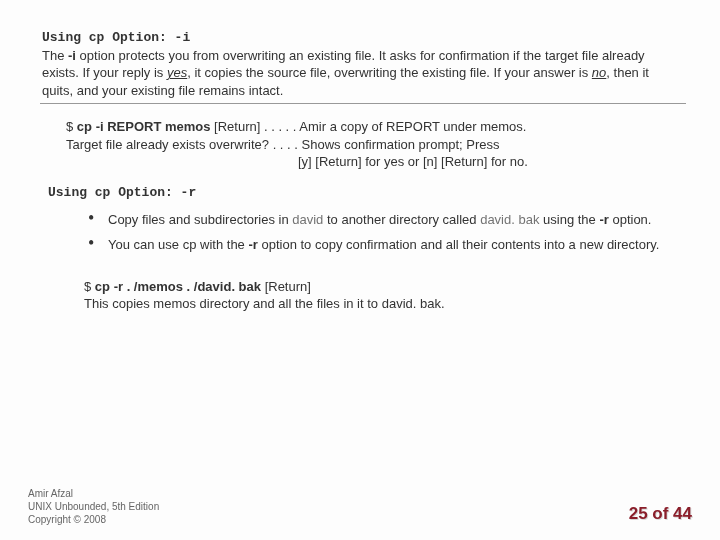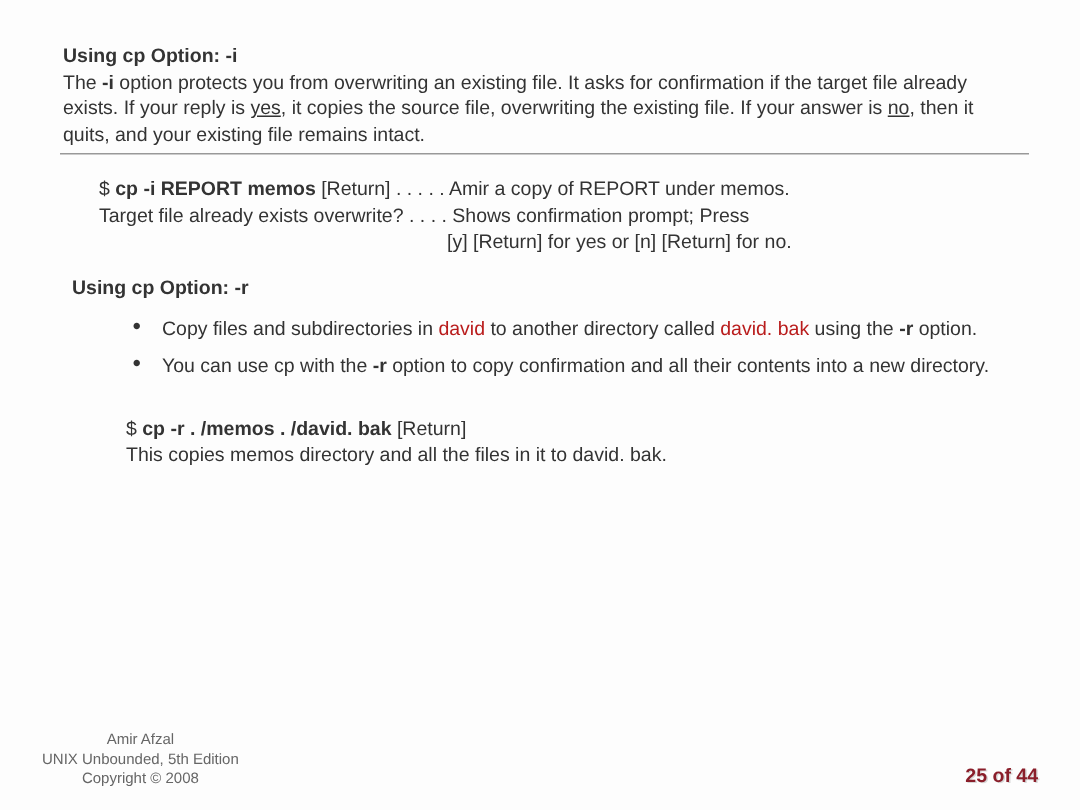--- a/index.html
+++ b/index.html
@@ -12,29 +12,31 @@
     color: #333;
     background: #fdfdfd;
     position: relative;
     box-sizing: border-box;
   }
   .content {
     padding: 28px 42px 0 42px;
   }
   .heading {
     font-weight: bold;
+    font-family: Liberation Mono, monospace;
   }
   .para {
     line-height: 1.35;
     margin-bottom: 4px;
   }
   .underline {
     text-decoration: underline;
   }
   .italic {
+    font-style: italic;
   }
   .example {
     padding: 14px 0 14px 24px;
     line-height: 1.35;
   }
   .hr {
     border-top: 1px solid #999;
     margin-right: -8px;
     margin-left: -2px;
   }
@@ -52,47 +54,46 @@
     font-size: 18px;
     line-height: 14px;
     padding-left: 40px;
     box-sizing: border-box;
   }
   .bullet-text {
     flex: 1;
     line-height: 1.35;
   }
   .olive {
-    color: #b91c1c;
+    color: #737373;
   }
   .footer {
     position: absolute;
     bottom: 14px;
     left: 0;
     right: 0;
     display: flex;
     align-items: flex-end;
     justify-content: space-between;
     padding: 0 28px 0 28px;
     font-size: 10px;
     color: #666;
   }
   .footer-left {
     line-height: 1.3;
-    text-align: center;
   }
   .footer-center {
     flex: 1;
     text-align: center;
     padding-bottom: 2px;
   }
   .footer-right {
     font-weight: bold;
     color: #8a1e2a;
-    font-size: 13px;
+    font-size: 17px;
     text-shadow: 1px 1px 0 rgba(0,0,0,0.15);
     padding-bottom: 2px;
   }
   .bold { font-weight: bold; }
 </style>
 </head>
 <body>
 
 <div class="content">
 

